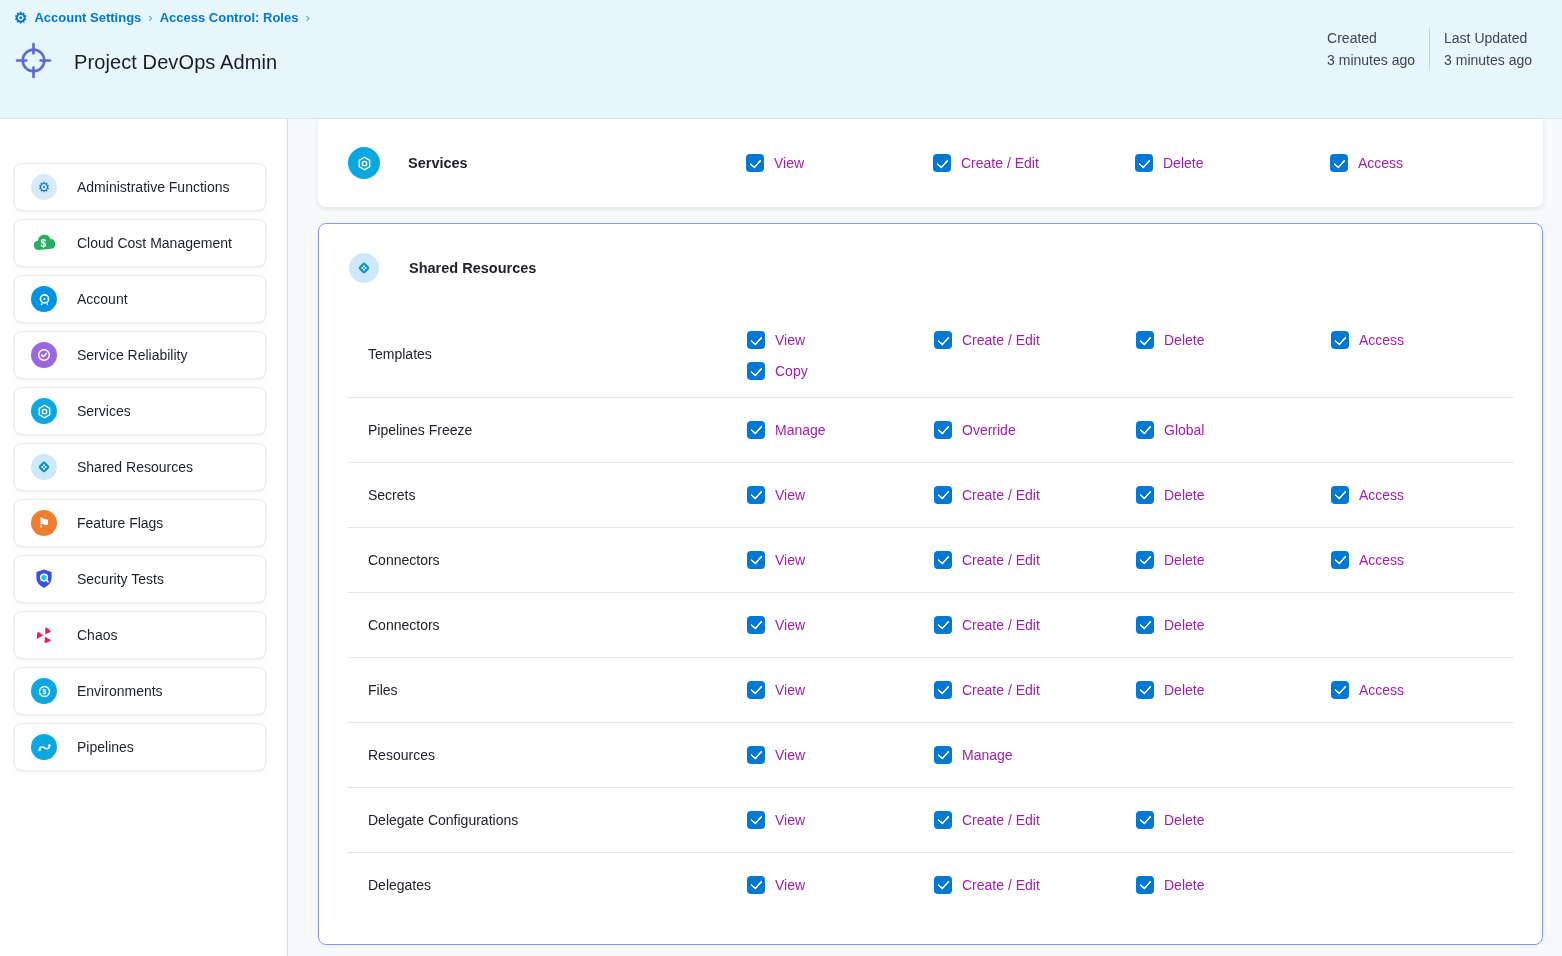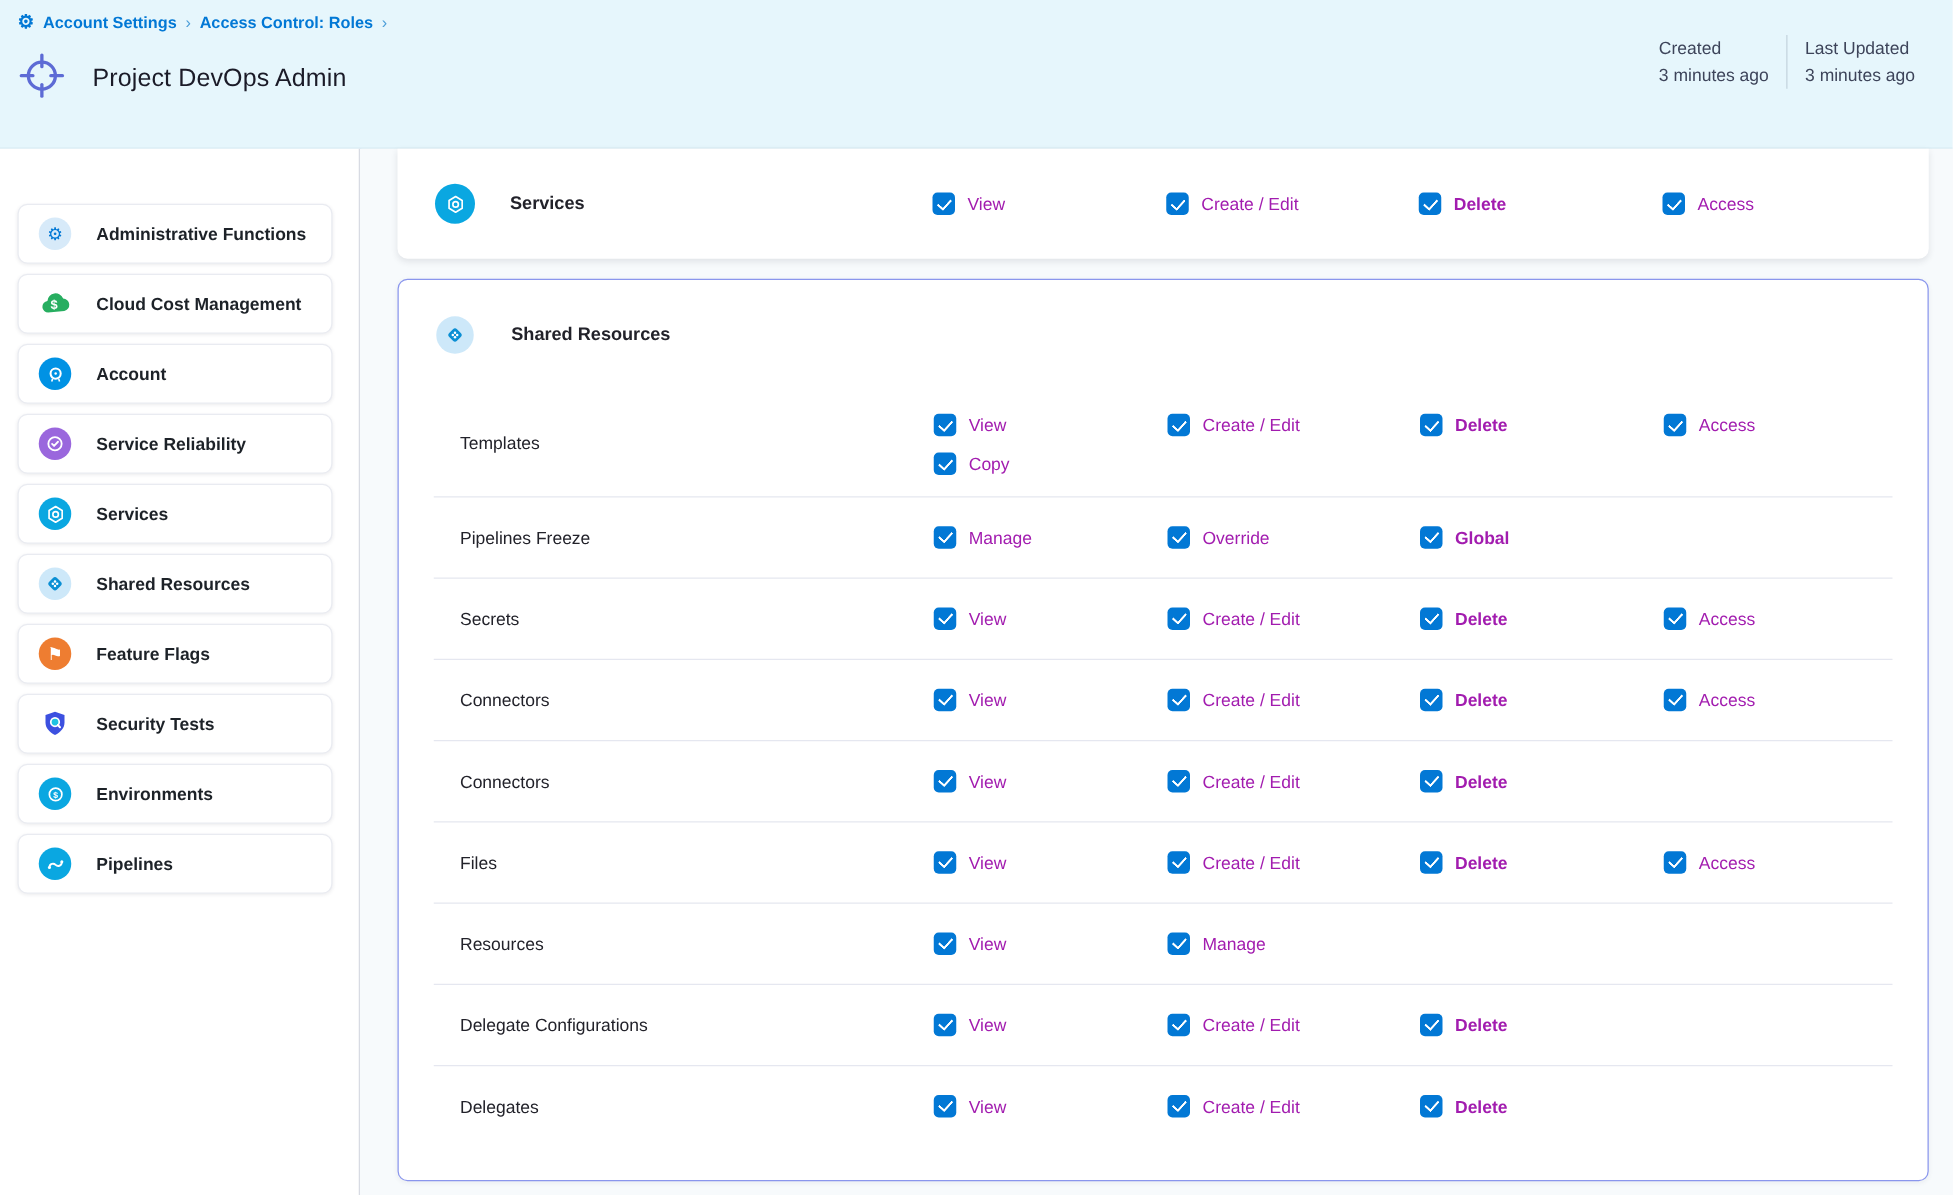--- a/index.html
+++ b/index.html
@@ -22,21 +22,21 @@
   .meta-col .m-value { font-size:14px; color:#3d445a; line-height:21px; }
   .meta-divider { width:1px; background:#c3d4dd; }
 
   
   .sidebar { position:absolute; left:0; top:119px; width:288px; height:837px;
     background:#ffffff; border-right:1px solid #d8dbe3; padding:44px 14px 0 14px; }
   .side-item { width:252px; height:48px; background:#fff; border:1px solid #e9ebf1;
     border-radius:8px; box-shadow:0 1px 3px rgba(40,41,61,.09); display:flex;
     align-items:center; padding-left:16px; margin-bottom:8px; cursor:pointer; }
   .side-item .icon-slot { width:26px; height:26px; margin-right:20px; flex:none; }
-  .side-label { font-size:14px; color:#1d2228;font-weight:bold; }
+  .side-label { font-size:14px; color:#1d2228; }
 
   .icon-circle { width:100%; height:100%; border-radius:50%; display:flex;
     align-items:center; justify-content:center; }
   .icon-circle svg { display:block; }
   .icon-circle .glyph { font-size:14px; line-height:1; }
 
   
   .main { position:absolute; left:289px; top:119px; width:1273px; height:837px;
     background:#f7fafc; }
   .card { position:absolute; left:29px; width:1225px; background:#fff; }
@@ -49,21 +49,21 @@
   .services-card .section-head { top:0; height:88px; }
   .shared-card .section-head { top:27px; height:34px; }
   .section-icon { flex:none; }
   .services-card .section-icon { width:32px; height:32px; }
   .shared-card .section-icon { width:30px; height:30px; }
   .section-title { margin-left:28px; font-size:14.5px; font-weight:700; color:#22222a; }
   .shared-card .section-title { margin-left:30px; }
 
   .cell { position:absolute; display:flex; flex-direction:column; gap:13px;
     justify-content:center; top:0; height:100%; }
-  .c1 { left:428px; } .c2 { left:615px; } .c3 { left:817px;font-weight:bold; } .c4 { left:1012px; }
+  .c1 { left:428px; } .c2 { left:615px; } .c3 { left:817px; } .c4 { left:1012px; }
 
   .rows { position:absolute; left:0; top:87px; width:100%; }
   .perm-row { position:relative; height:65px; }
   .perm-row.tall { height:86px; }
   .perm-row + .perm-row::before { content:""; position:absolute; left:28px; right:28px;
     top:0; height:1px; background:#e5e7f0; }
   .row-label { position:absolute; left:49px; top:50%; transform:translateY(-50%);
     font-size:14px; color:#22222a; }
   .perm-row.tall .cell { justify-content:flex-start; padding-top:20px; }
 
@@ -194,20 +194,34 @@
             <path fill="currentColor" d="M12 2.4 L19.6 5 V10.8 c0 4.8-3.2 8-7.6 10.2 C7.6 18.8 4.4 15.6 4.4 10.8 V5 Z"></path>
             <circle cx="12" cy="10.6" r="3.4" fill="#1fc3e2" stroke="#fff" stroke-width="1.4"></circle>
             <line x1="14.3" y1="13" x2="16" y2="14.8" stroke="#fff" stroke-width="1.6" stroke-linecap="round"></line>
           </svg>
         </span>
       </span>
       <span class="side-label">Security Tests</span>
     </div>
     <div class="side-item">
       <span class="icon-slot">
+        <span class="icon-circle" style="background: transparent; color: rgb(230, 34, 110);">
+          <svg width="23" height="23" viewBox="0 0 24 24" fill="currentColor">
+            <g>
+              <path d="M12.8 11 L12.8 3.4 Q17.8 5.4 18.6 8.2 Z" rx="2"></path>
+              <path transform="rotate(120 12 12)" d="M12.8 11 L12.8 3.4 Q17.8 5.4 18.6 8.2 Z"></path>
+              <path transform="rotate(240 12 12)" d="M12.8 11 L12.8 3.4 Q17.8 5.4 18.6 8.2 Z"></path>
+            </g>
+          </svg>
+        </span>
+      </span>
+      <span class="side-label">Chaos</span>
+    </div>
+    <div class="side-item">
+      <span class="icon-slot">
         <span class="icon-circle" style="background: rgb(10, 167, 225); color: rgb(255, 255, 255);">
           <svg width="15" height="15" viewBox="0 0 24 24" fill="none" stroke="currentColor">
             <circle cx="12" cy="12" r="8" stroke-width="2.2"></circle>
             <text x="12" y="16" font-size="11" font-weight="bold" fill="currentColor" stroke="none" text-anchor="middle" font-family="Liberation Sans, sans-serif">$</text>
           </svg>
         </span>
       </span>
       <span class="side-label">Environments</span>
     </div>
     <div class="side-item">

